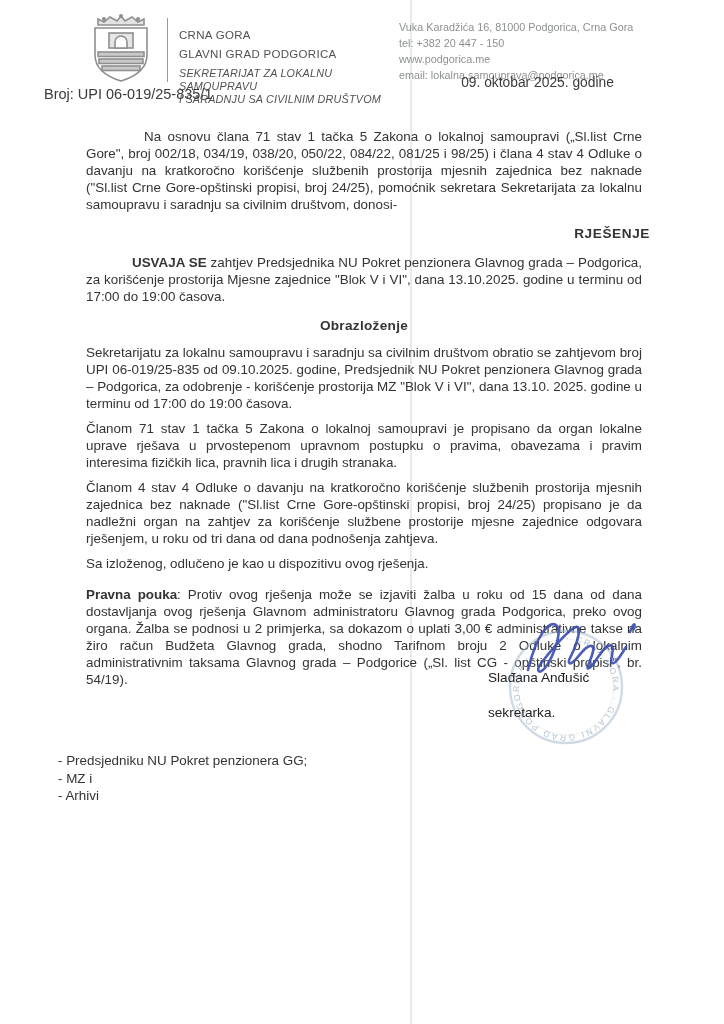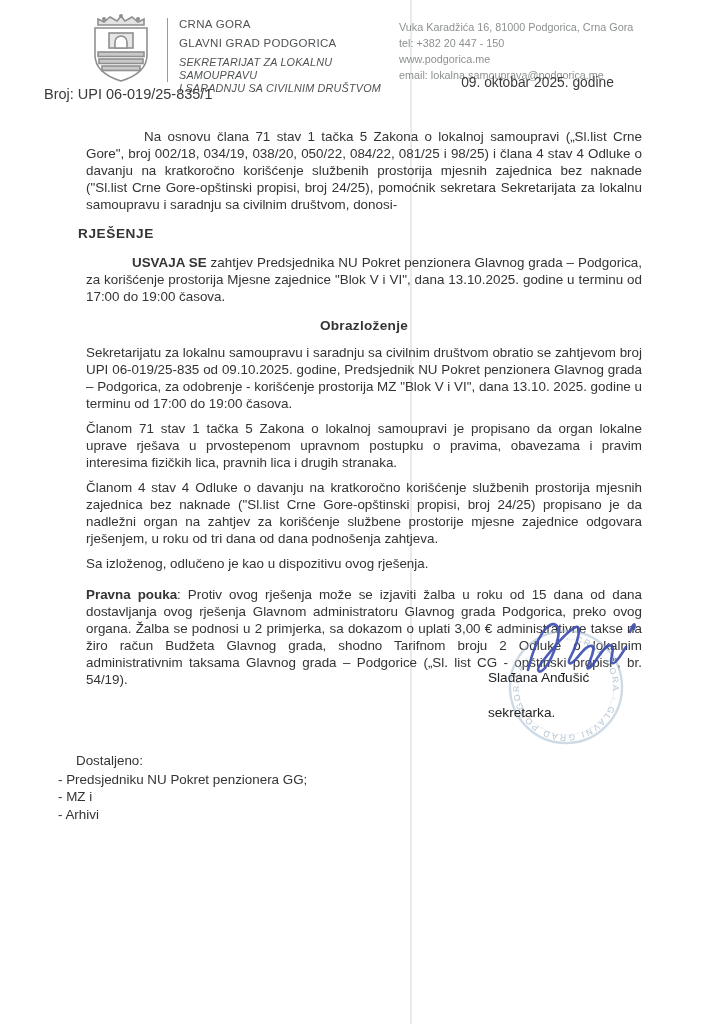--- a/index.html
+++ b/index.html
@@ -9,36 +9,36 @@
     font-family:"Liberation Sans", sans-serif; color:#2f2f2f;
   }
   
   .fold-line { position:absolute; left:410px; top:0; width:2px; height:1024px;
     background:rgba(198,212,212,0.45); pointer-events:none; }
 
   
   .coat { position:absolute; left:84px; top:12px; width:74px; height:74px; }
   .org-divider { position:absolute; left:167px; top:18px; width:1px; height:64px; background:#9a9a9a; }
   .org-block { position:absolute; left:179px; top:18px; width:215px; color:#4f5254; }
-  .org-line1 { font-size:11.5px; letter-spacing:0.3px; margin-bottom:7px; }
+  .org-line1 { font-size:11.5px; letter-spacing:0.3px; margin-bottom:7px;margin-top:11px; }
   .org-line2 { font-size:11.5px; letter-spacing:0.3px; margin-bottom:7px; }
   .org-line3, .org-line4 { font-size:10.8px; letter-spacing:0.2px; line-height:13px;font-style:italic; }
   .contact-block { position:absolute; left:399px; top:19px; width:300px;
     font-size:10.8px; line-height:16px; color:#8d9091; }
   .ref-number { position:absolute; left:44px; top:86px; font-size:14.5px; color:#3a3a3a; }
   .ref-date { position:absolute; left:420px; top:75px; width:235px; text-align:center;
     font-size:13.8px; color:#3a3a3a; }
 
   
   .body-text { position:absolute; left:78px; top:120px; width:572px;
     font-size:13.4px; line-height:17px; text-align:justify; color:#343434; }
   .body-text p { margin:8px; }
   .p-intro { text-indent:58px; }
   .p-decision { text-indent:46px; }
-  .doc-heading { text-align:left; font-weight:bold; letter-spacing:0.6px;
+  .doc-heading { text-align:right; font-weight:bold; letter-spacing:0.6px;
     margin:12px 0 12px 0; font-size:13.6px; }
   .doc-heading2 { text-align:center; font-weight:bold; letter-spacing:0.3px;
     margin:12px 0 10px 0; font-size:13.6px; }
   .p-legal { margin-top:14px !important; }
   b.lead { font-weight:bold; }
 
   
   .stamp-wrap { position:absolute; left:498px; top:626px; width:136px; height:122px; }
   .stamp-svg { position:absolute; left:0; top:0; }
   .sig-svg { position:absolute; left:18px; top:-14px; }
@@ -133,18 +133,17 @@
       </g>
     </svg>
 
     <div class="sig-name-block">
       <div class="sig-name">Slađana Anđušić</div>
       <div class="sig-title">sekretarka.</div>
     </div>
   </div>
 
   <div class="distribution">
-    <div class="dist-label">Dostaljeno:</div>
     <p class="dist-item">- Predsjedniku NU Pokret penzionera GG;</p>
     <p class="dist-item">- MZ i</p>
     <p class="dist-item">- Arhivi</p>
   </div>
 </div>
 
 </body></html>

